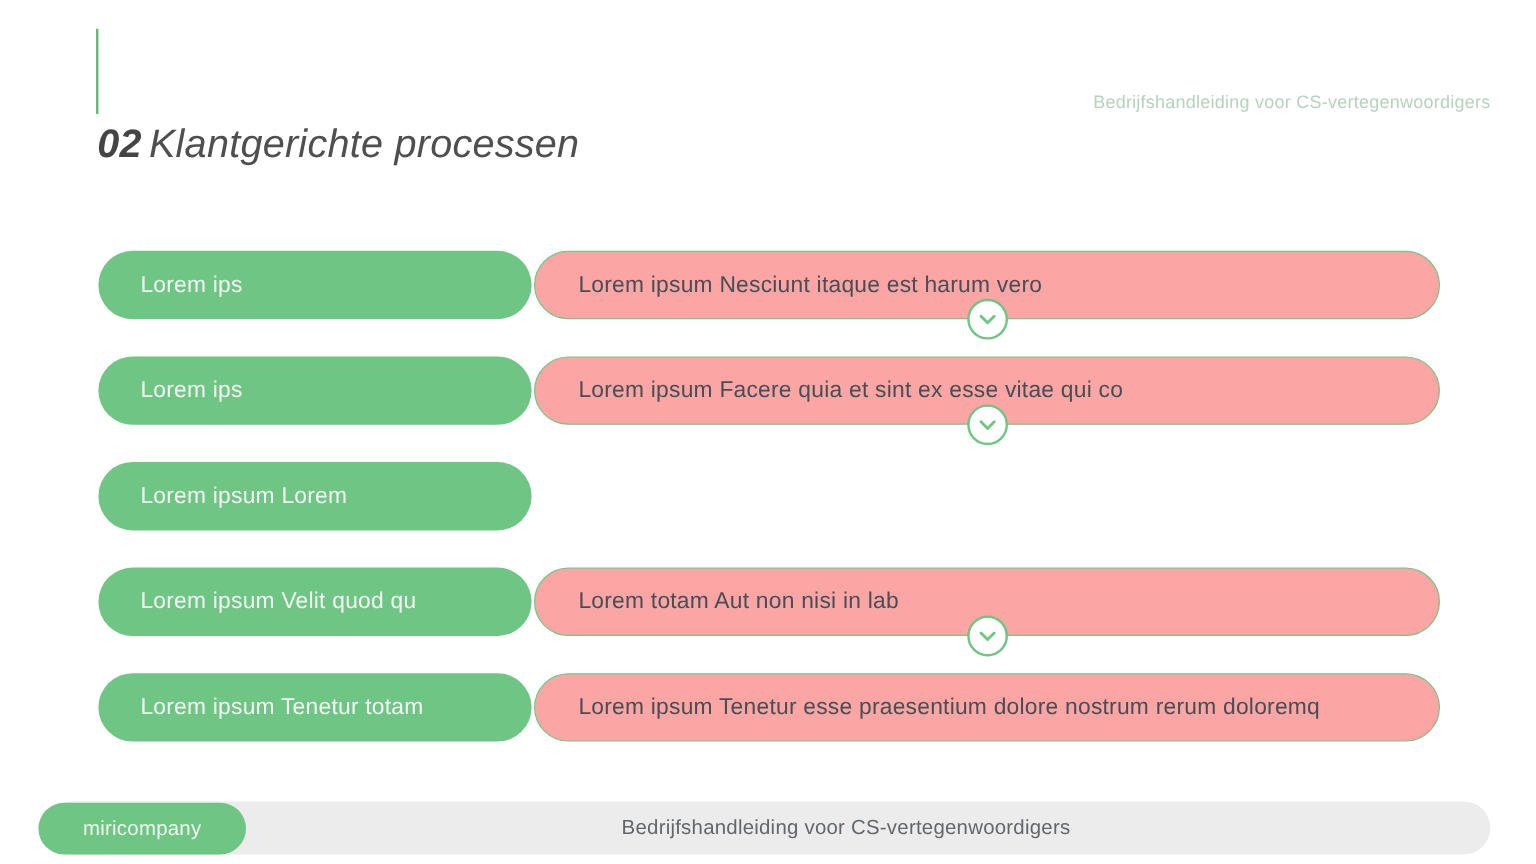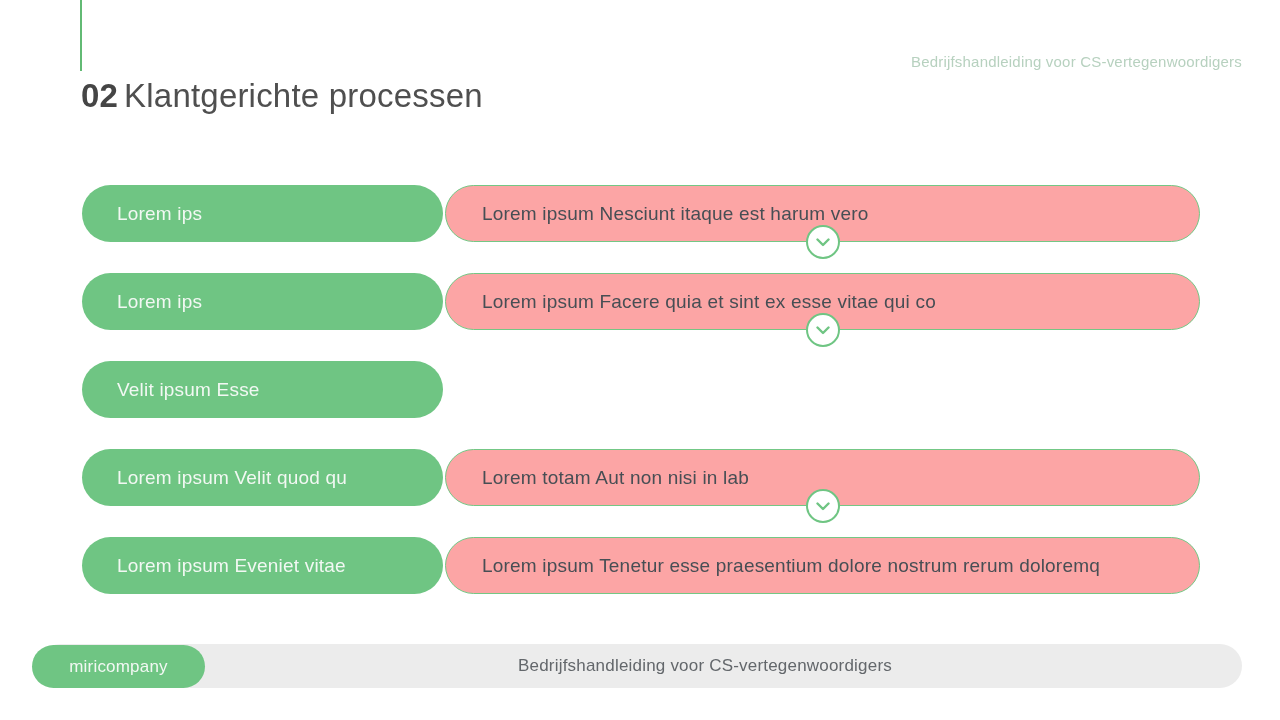--- a/index.html
+++ b/index.html
@@ -3,21 +3,21 @@
 <meta charset="utf-8">
 <style>
   html, body { margin: 0; padding: 0; }
   body {
     width: 1280px; height: 720px;
     background: #ffffff;
     font-family: "Liberation Sans", sans-serif;
     position: relative;
     overflow: hidden;
   }
-  .slide { position: absolute; inset: 0; }
+  .slide { position: absolute; inset: 0; margin-top: 24px; }
 
   .accent-line {
     position: absolute;
     left: 80px; top: 0;
     width: 2px; height: 71px;
     background: var(--accent_line, #62ba74);
   }
 
   .header-note {
     position: absolute;
@@ -28,20 +28,21 @@
   }
 
   .page-title {
     position: absolute;
     left: 81px; top: 77px;
     font-size: 33px;
     font-weight: 400;
     color: var(--title_text, #4f4f4f);
     letter-spacing: 0.2px;
     white-space: nowrap;
+    font-style: italic;
   }
   .page-title .title-number {
     font-weight: 700;
     color: var(--title_number, #454545);
     margin-right: 6px;
   }
 
   .rows {
     position: absolute;
     left: 82px; top: 185px;
@@ -164,37 +165,37 @@
         <span>Lorem ipsum Facere quia et sint ex esse vitae qui co</span>
         <div class="chevron-circle">
           <svg width="14" height="9" viewBox="0 0 14 9">
               <polyline points="1.5,1.5 7,7 12.5,1.5" fill="none" stroke="#6fc583" stroke-width="2.4" stroke-linecap="round" stroke-linejoin="round"></polyline>
             </svg>
         </div>
       </div>
     </div>
 
     <div class="row">
-      <div class="pill-left">Velit ipsum Esse</div>
+      <div class="pill-left">Lorem ipsum Lorem</div>
     </div>
 
     <div class="row">
       <div class="pill-left">Lorem ipsum Velit quod qu</div>
       <div class="pill-right">
         <span>Lorem totam Aut non nisi in lab</span>
         <div class="chevron-circle">
           <svg width="14" height="9" viewBox="0 0 14 9">
               <polyline points="1.5,1.5 7,7 12.5,1.5" fill="none" stroke="#6fc583" stroke-width="2.4" stroke-linecap="round" stroke-linejoin="round"></polyline>
             </svg>
         </div>
       </div>
     </div>
 
     <div class="row">
-      <div class="pill-left">Lorem ipsum Eveniet vitae</div>
+      <div class="pill-left">Lorem ipsum Tenetur totam</div>
       <div class="pill-right">
         <span>Lorem ipsum Tenetur esse praesentium dolore nostrum rerum doloremq</span>
       </div>
     </div>
 
   </div>
 
   <div class="footer-bar">
     <div class="footer-text">Bedrijfshandleiding voor CS-vertegenwoordigers</div>
   </div>

